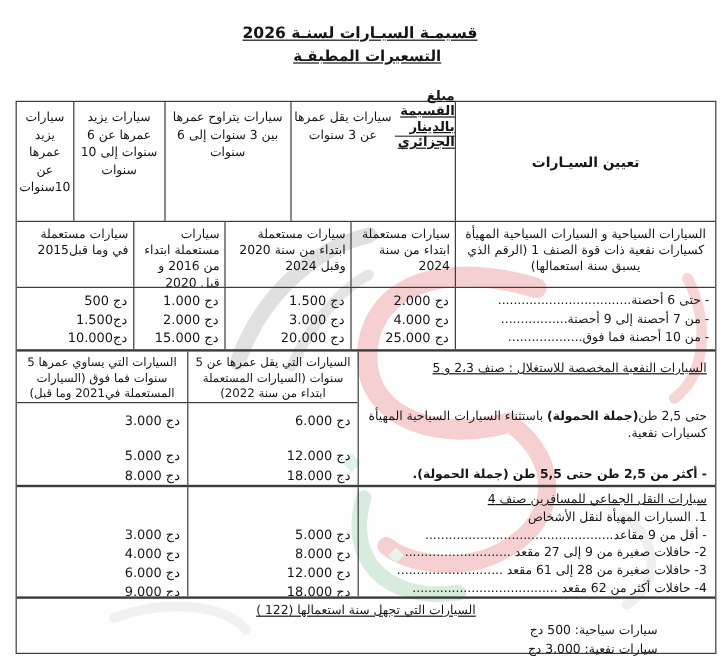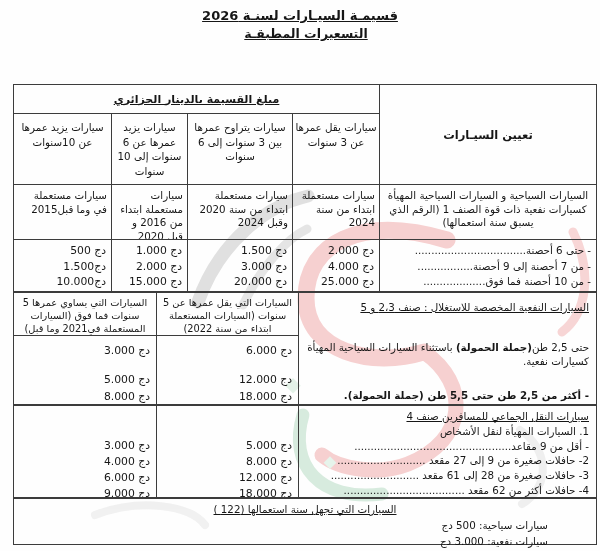--- a/index.html
+++ b/index.html
@@ -3,36 +3,36 @@
 <meta charset="utf-8">
 <style>
   * { box-sizing: border-box; margin: 0; padding: 0; }
   html,body { background:#ffffff; }
   .sheet{
     position:relative; width:600px; height:551px; background:#fefefe;
     overflow:hidden; direction:rtl;
     font-family:"DejaVu Sans","Liberation Sans",sans-serif; color:#161616;
   }
   .wm{ position:absolute; top:0; left:0; z-index:0; }
-  .titles{ position:absolute; top:8px; left:0; width:100%; text-align:center; z-index:2; }
+  .titles{ position:absolute; top:21px; left:0; width:100%; text-align:center; z-index:2; }
   .t1{ font-size:13px; font-weight:bold; text-decoration:underline; margin-bottom:3px; }
   .t2{ font-size:12.5px; font-weight:bold; text-decoration:underline;padding-left:12px; }
 
   .tbl{ position:absolute; top:84px; left:13px; width:584px; z-index:1;
         border:1px solid #3c3c3c; }
   .row{ display:flex; direction:rtl; }
   .cell{ border-left:1px solid #3c3c3c; overflow:hidden; }
   .row > .cell:last-child{ border-left:none; }
 
   
   .s1top{ height:99px; }
   .ecol{ width:217px; }
   .vhead{ display:flex; align-items:center; justify-content:center;
           font-weight:bold; font-size:11.5px;text-align:right; }
-  .leftpart{ flex:1; display:flex; flex-direction:column; }
+  .leftpart{ flex:1; display:flex; flex-direction:row; }
   .amounthead{ height:29px; display:flex; align-items:center; justify-content:center;
                font-weight:bold; font-size:11px; text-decoration:underline;
                border-bottom:1px solid #3c3c3c; }
   .ageheads{ flex:1; }
   .dcol{ width:87px; } .ccol{ width:105px; } .bcol{ width:76px; } .acol{ flex:1; }
   .agehead{ font-size:10.3px; text-align:center; padding:6px 2px 0; line-height:14.5px; }
   .usagerow{ height:55px; border-top:1px solid #3c3c3c; }
   .desg{ font-size:10.3px; text-align:center; padding:4px 5px 0; line-height:13.5px; }
   .usg{ font-size:10.3px; text-align:right; padding:4px 4px 0; line-height:13.5px; }
   .valrow1{ height:52px; border-top:1px solid #3c3c3c; }

